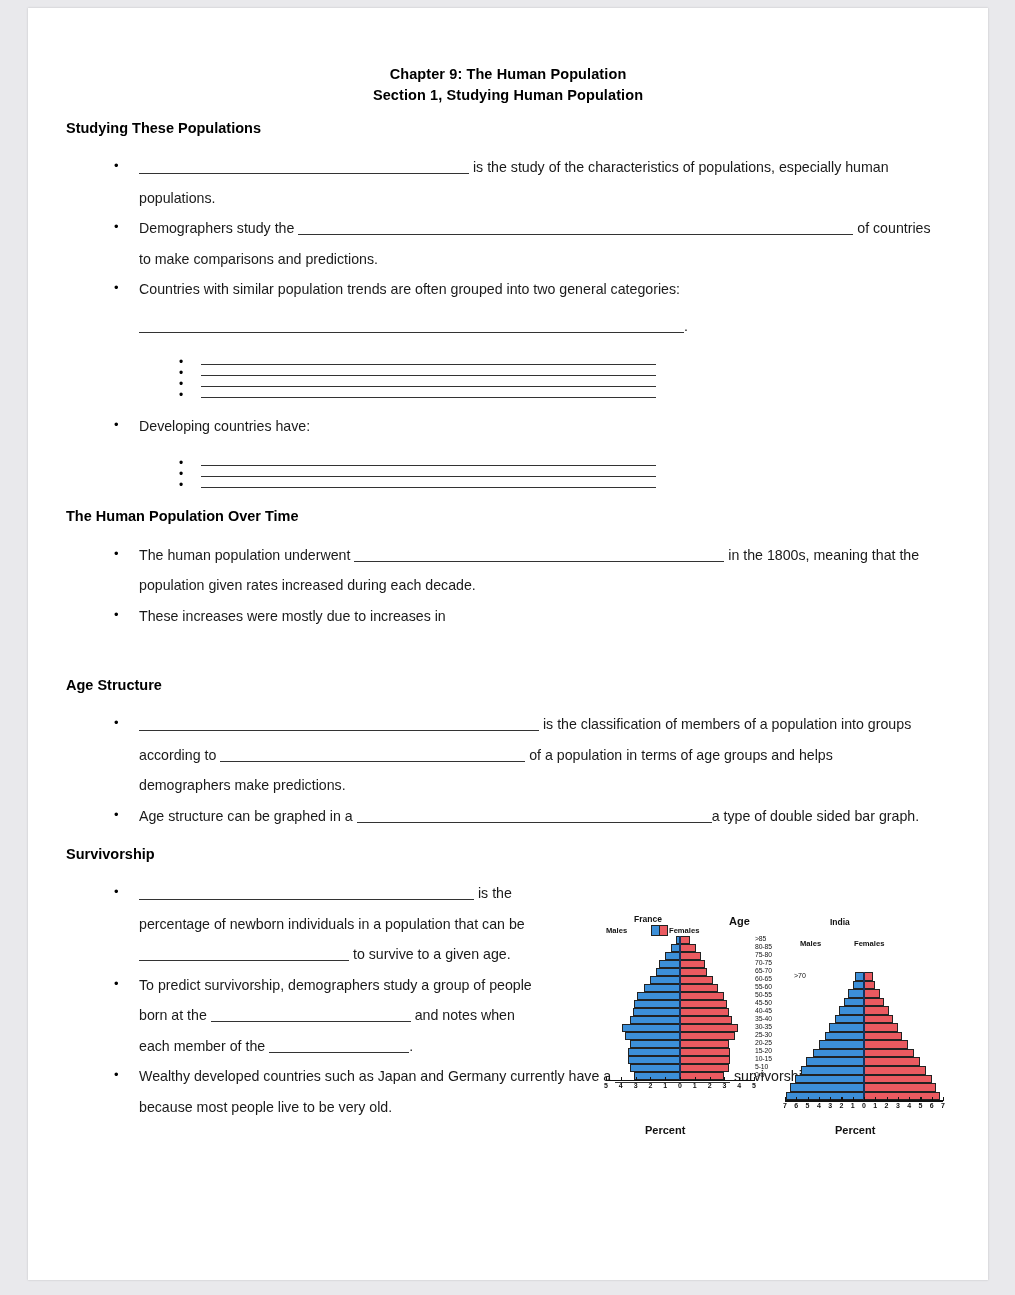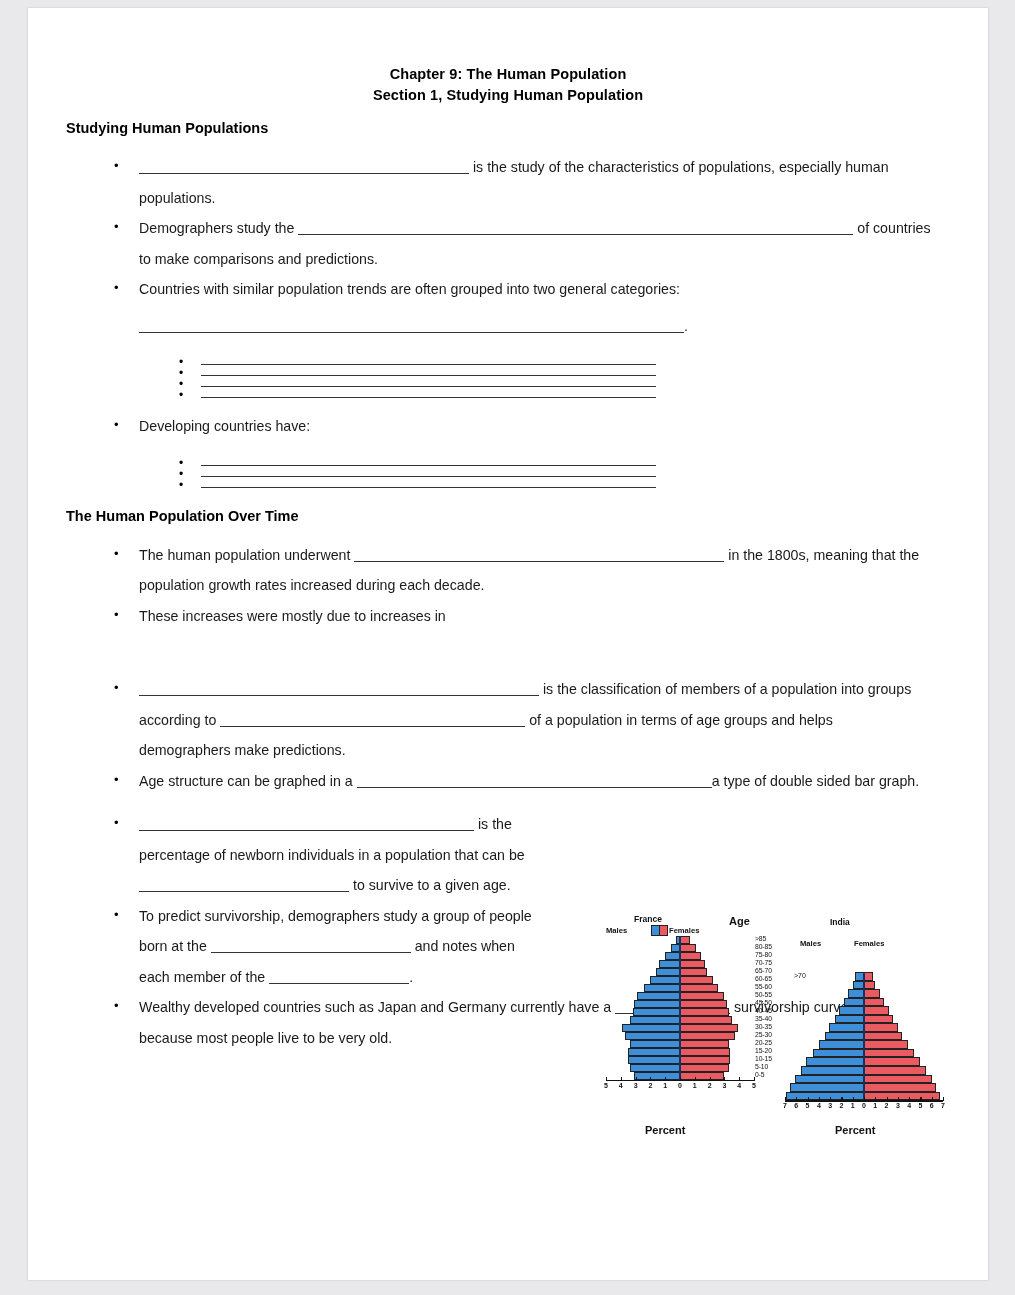--- a/index.html
+++ b/index.html
@@ -208,21 +208,21 @@
 <body>
 
 <div class="page">
   <div class="doc">
 
     <div class="title-block">
       <div>Chapter 9:  The Human Population</div>
       <div>Section 1, Studying Human Population</div>
     </div>
 
-    <div class="section-head">Studying Human Populations</div>
+    <div class="section-head">Studying These Populations</div>
 
     <ul class="lvl1">
       <li class="b1">
         <span class="blank b-330"></span><span> is the study of the characteristics of populations, especially human</span><br>
         <span>populations.</span>
       </li>
 
       <li class="b1">
         <span>Demographers study the </span><span class="blank b-555"></span><span> of countries</span><br>
         <span>to make comparisons and predictions.</span>
@@ -269,42 +269,44 @@
       <li class="b2">
           <span class="subline"></span>
         </li>
     </ul>
 
     <div class="section-head" style="margin-top:18px;">The Human Population Over Time</div>
 
     <ul class="lvl1">
       <li class="b1">
         <span>The human population underwent </span><span class="blank b-370"></span><span> in the 1800s, meaning that the</span><br>
-        <span>population growth rates increased during each decade.</span>
+        <span>population given rates increased during each decade.</span>
       </li>
 
       <li class="b1">
         <span>These increases were mostly due to increases in</span>
         <div style="height:30px"></div>
       </li>
     </ul>
 
+    <div class="section-head" style="margin-top:14px;">Age Structure</div>
 
     <ul class="lvl1">
       <li class="b1">
         <span class="blank b-400"></span><span> is the classification of members of a population into groups</span><br>
         <span>according to </span><span class="blank b-305"></span><span> of a population in terms of age groups and helps</span><br>
         <span>demographers make predictions.</span>
       </li>
 
       <li class="b1">
         <span>Age structure can be graphed in a </span><span class="blank b-355"></span><span>a type of double sided bar graph.</span>
       </li>
     </ul>
 
+    <div class="section-head" style="margin-top:6px;">Survivorship</div>
 
     <ul class="lvl1">
       <li class="b1">
         <div class="left-col">
           <span class="blank b-335"></span><span> is the</span><br>
           <span>percentage of newborn individuals in a population that can be</span><br>
           <span class="blank b-210"></span><span> to survive to a given age.</span>
         </div>
       </li>
 

